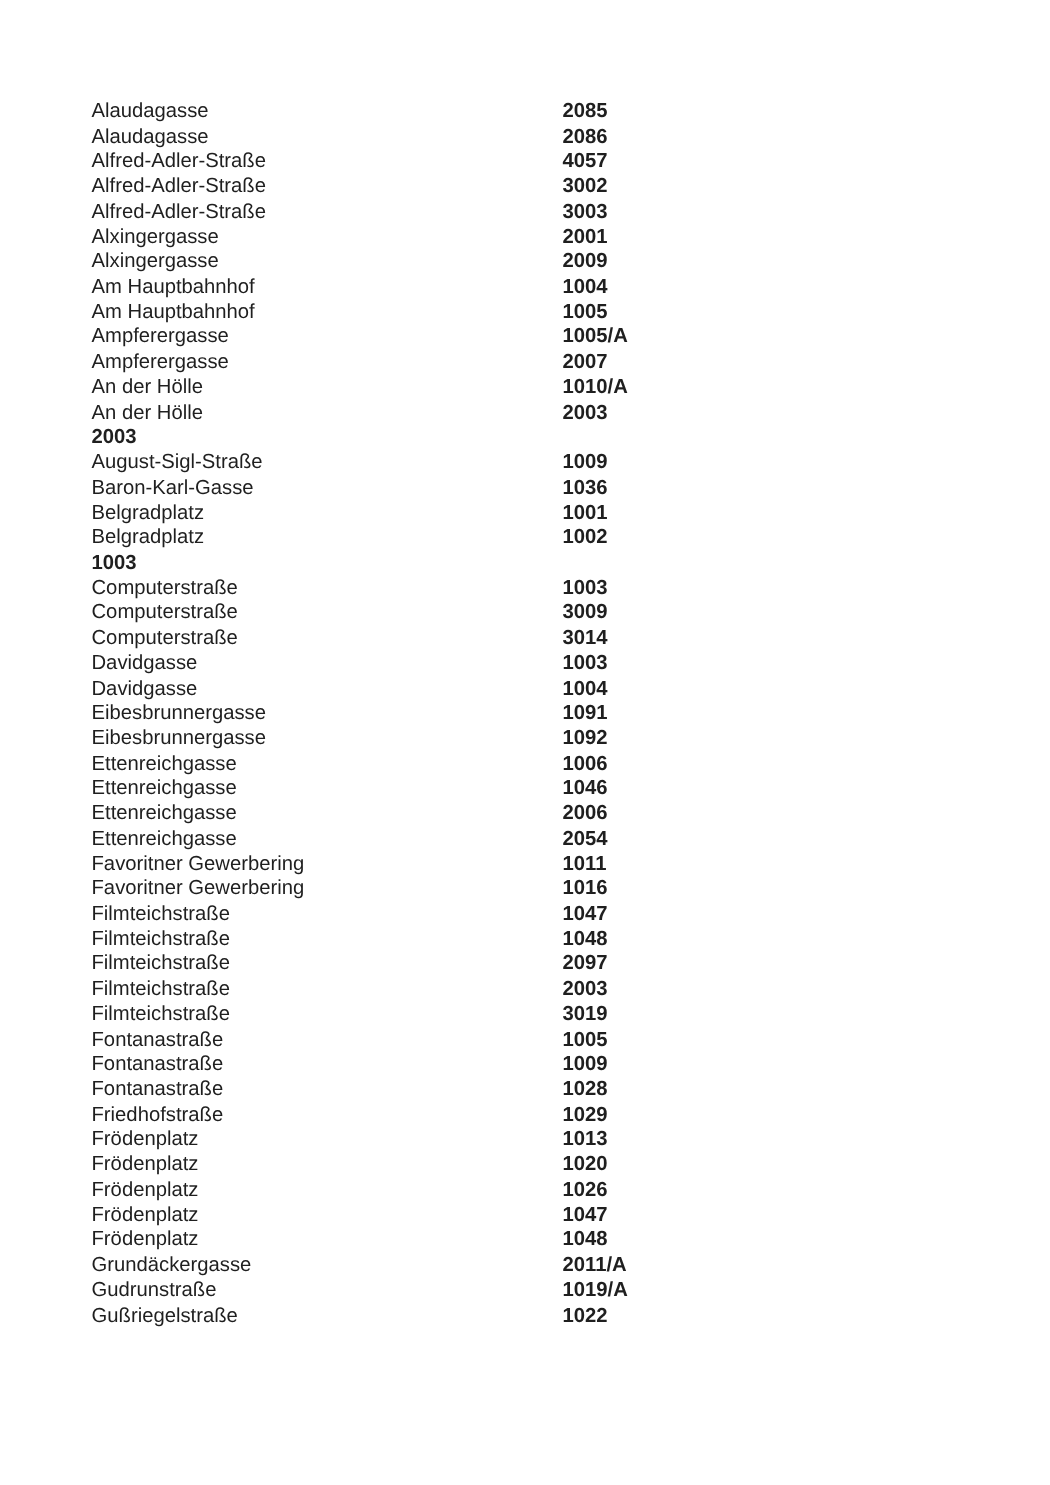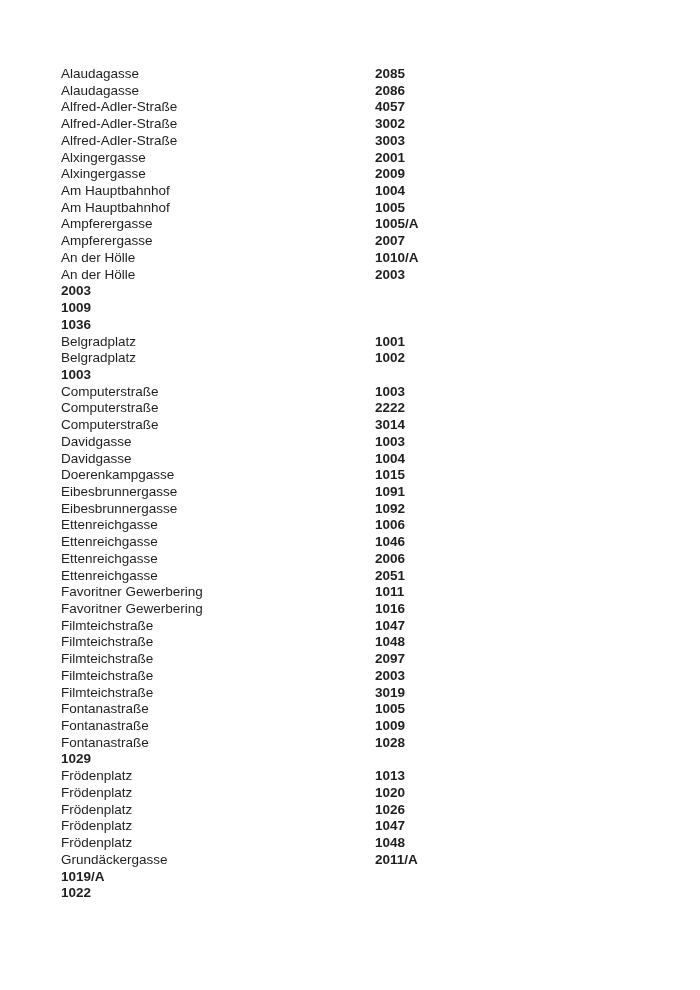--- a/index.html
+++ b/index.html
@@ -91,61 +91,59 @@
       <span class="code">1010/A</span>
     </div>
     <div class="row">
       <span class="street">An der Hölle</span>
       <span class="code">2003</span>
     </div>
     <div class="row">
       <span class="code">2003</span>
     </div>
     <div class="row">
+      <span class="street">August-Sigl-Straße</span>
       <span class="code">1009</span>
     </div>
     <div class="row">
+      <span class="street">Baron-Karl-Gasse</span>
       <span class="code">1036</span>
     </div>
     <div class="row">
       <span class="street">Belgradplatz</span>
       <span class="code">1001</span>
     </div>
     <div class="row">
       <span class="street">Belgradplatz</span>
       <span class="code">1002</span>
     </div>
     <div class="row">
       <span class="code">1003</span>
     </div>
     <div class="row">
       <span class="street">Computerstraße</span>
       <span class="code">1003</span>
     </div>
     <div class="row">
       <span class="street">Computerstraße</span>
-      <span class="code">2222</span>
+      <span class="code">3009</span>
     </div>
     <div class="row">
       <span class="street">Computerstraße</span>
       <span class="code">3014</span>
     </div>
     <div class="row">
       <span class="street">Davidgasse</span>
       <span class="code">1003</span>
     </div>
     <div class="row">
       <span class="street">Davidgasse</span>
       <span class="code">1004</span>
     </div>
     <div class="row">
-      <span class="street">Doerenkampgasse</span>
-      <span class="code">1015</span>
-    </div>
-    <div class="row">
       <span class="street">Eibesbrunnergasse</span>
       <span class="code">1091</span>
     </div>
     <div class="row">
       <span class="street">Eibesbrunnergasse</span>
       <span class="code">1092</span>
     </div>
     <div class="row">
       <span class="street">Ettenreichgasse</span>
       <span class="code">1006</span>
@@ -153,21 +151,21 @@
     <div class="row">
       <span class="street">Ettenreichgasse</span>
       <span class="code">1046</span>
     </div>
     <div class="row">
       <span class="street">Ettenreichgasse</span>
       <span class="code">2006</span>
     </div>
     <div class="row">
       <span class="street">Ettenreichgasse</span>
-      <span class="code">2051</span>
+      <span class="code">2054</span>
     </div>
     <div class="row">
       <span class="street">Favoritner Gewerbering</span>
       <span class="code">1011</span>
     </div>
     <div class="row">
       <span class="street">Favoritner Gewerbering</span>
       <span class="code">1016</span>
     </div>
     <div class="row">
@@ -196,20 +194,21 @@
     </div>
     <div class="row">
       <span class="street">Fontanastraße</span>
       <span class="code">1009</span>
     </div>
     <div class="row">
       <span class="street">Fontanastraße</span>
       <span class="code">1028</span>
     </div>
     <div class="row">
+      <span class="street">Friedhofstraße</span>
       <span class="code">1029</span>
     </div>
     <div class="row">
       <span class="street">Frödenplatz</span>
       <span class="code">1013</span>
     </div>
     <div class="row">
       <span class="street">Frödenplatz</span>
       <span class="code">1020</span>
     </div>
@@ -223,18 +222,20 @@
     </div>
     <div class="row">
       <span class="street">Frödenplatz</span>
       <span class="code">1048</span>
     </div>
     <div class="row">
       <span class="street">Grundäckergasse</span>
       <span class="code">2011/A</span>
     </div>
     <div class="row">
+      <span class="street">Gudrunstraße</span>
       <span class="code">1019/A</span>
     </div>
     <div class="row">
+      <span class="street">Gußriegelstraße</span>
       <span class="code">1022</span>
     </div>
   </div>
 
 </body></html>

